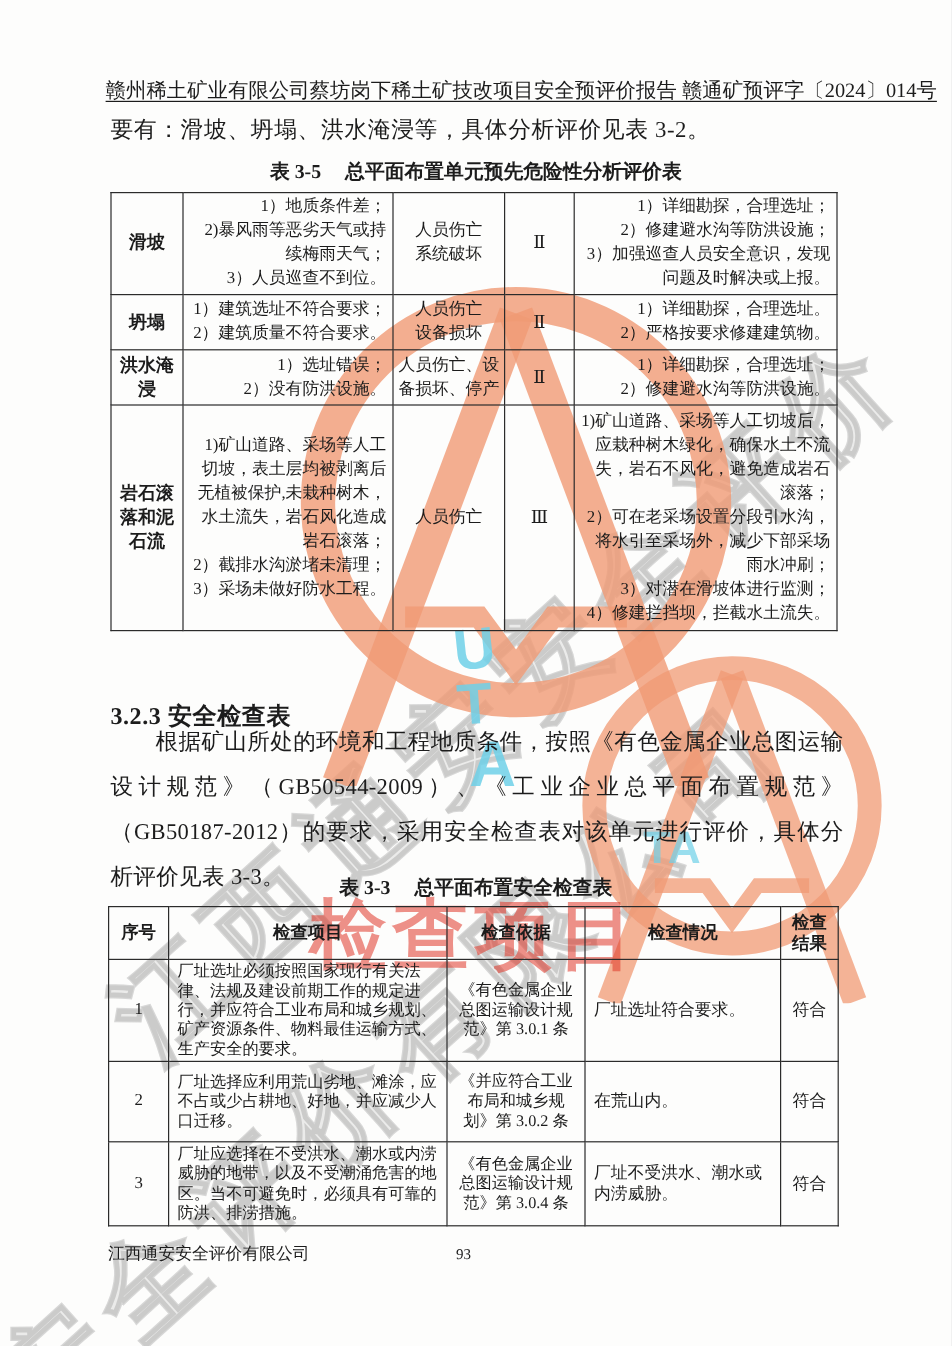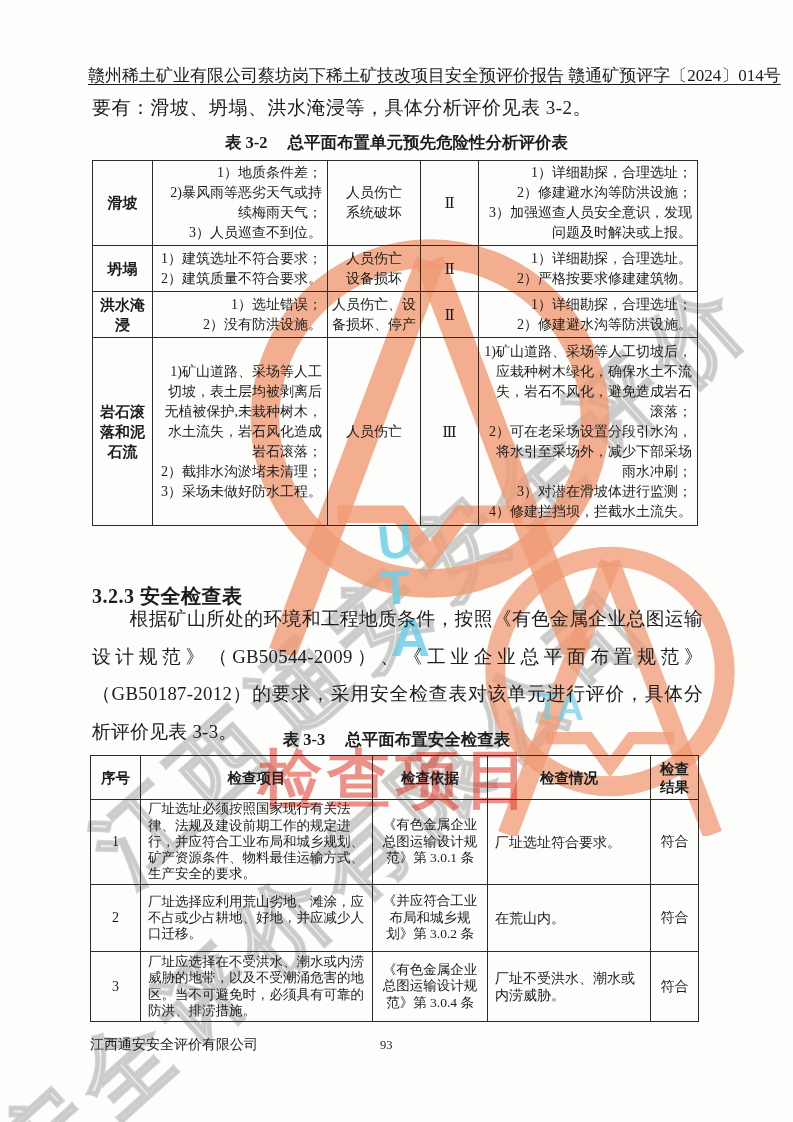--- a/index.html
+++ b/index.html
@@ -111,21 +111,21 @@
 
   <div class="content">
 
     <div class="doc-header">
       <span>赣州稀土矿业有限公司蔡坊岗下稀土矿技改项目安全预评价报告 赣通矿预评字〔2024〕014号</span>
     </div>
 
     <p class="intro">要有：滑坡、坍塌、洪水淹浸等，具体分析评价见表 3-2。</p>
 
     <div class="caption cap-t2">
-      <span class="cap-label">表 3-2</span><span>总平面布置单元预先危险性分析评价表</span>
+      <span class="cap-label">表 3-5</span><span>总平面布置单元预先危险性分析评价表</span>
     </div>
 
     <table class="t2">
       <colgroup>
         <col style="width:60px">
           <col style="width:175px">
           <col style="width:93px">
           <col style="width:58px">
           <col style="width:219px">
       </colgroup>

